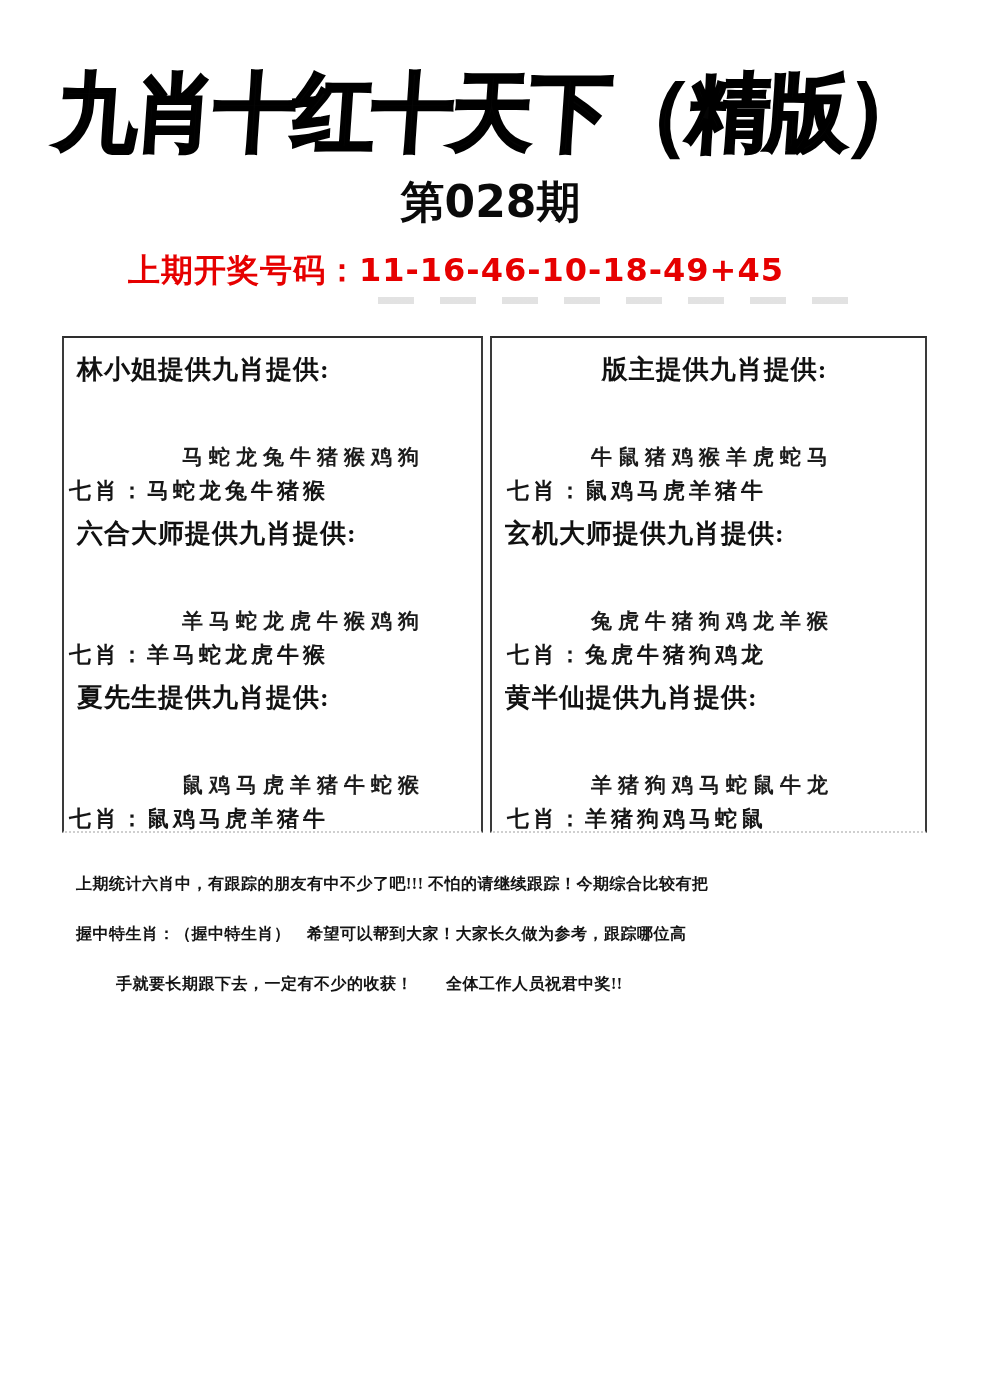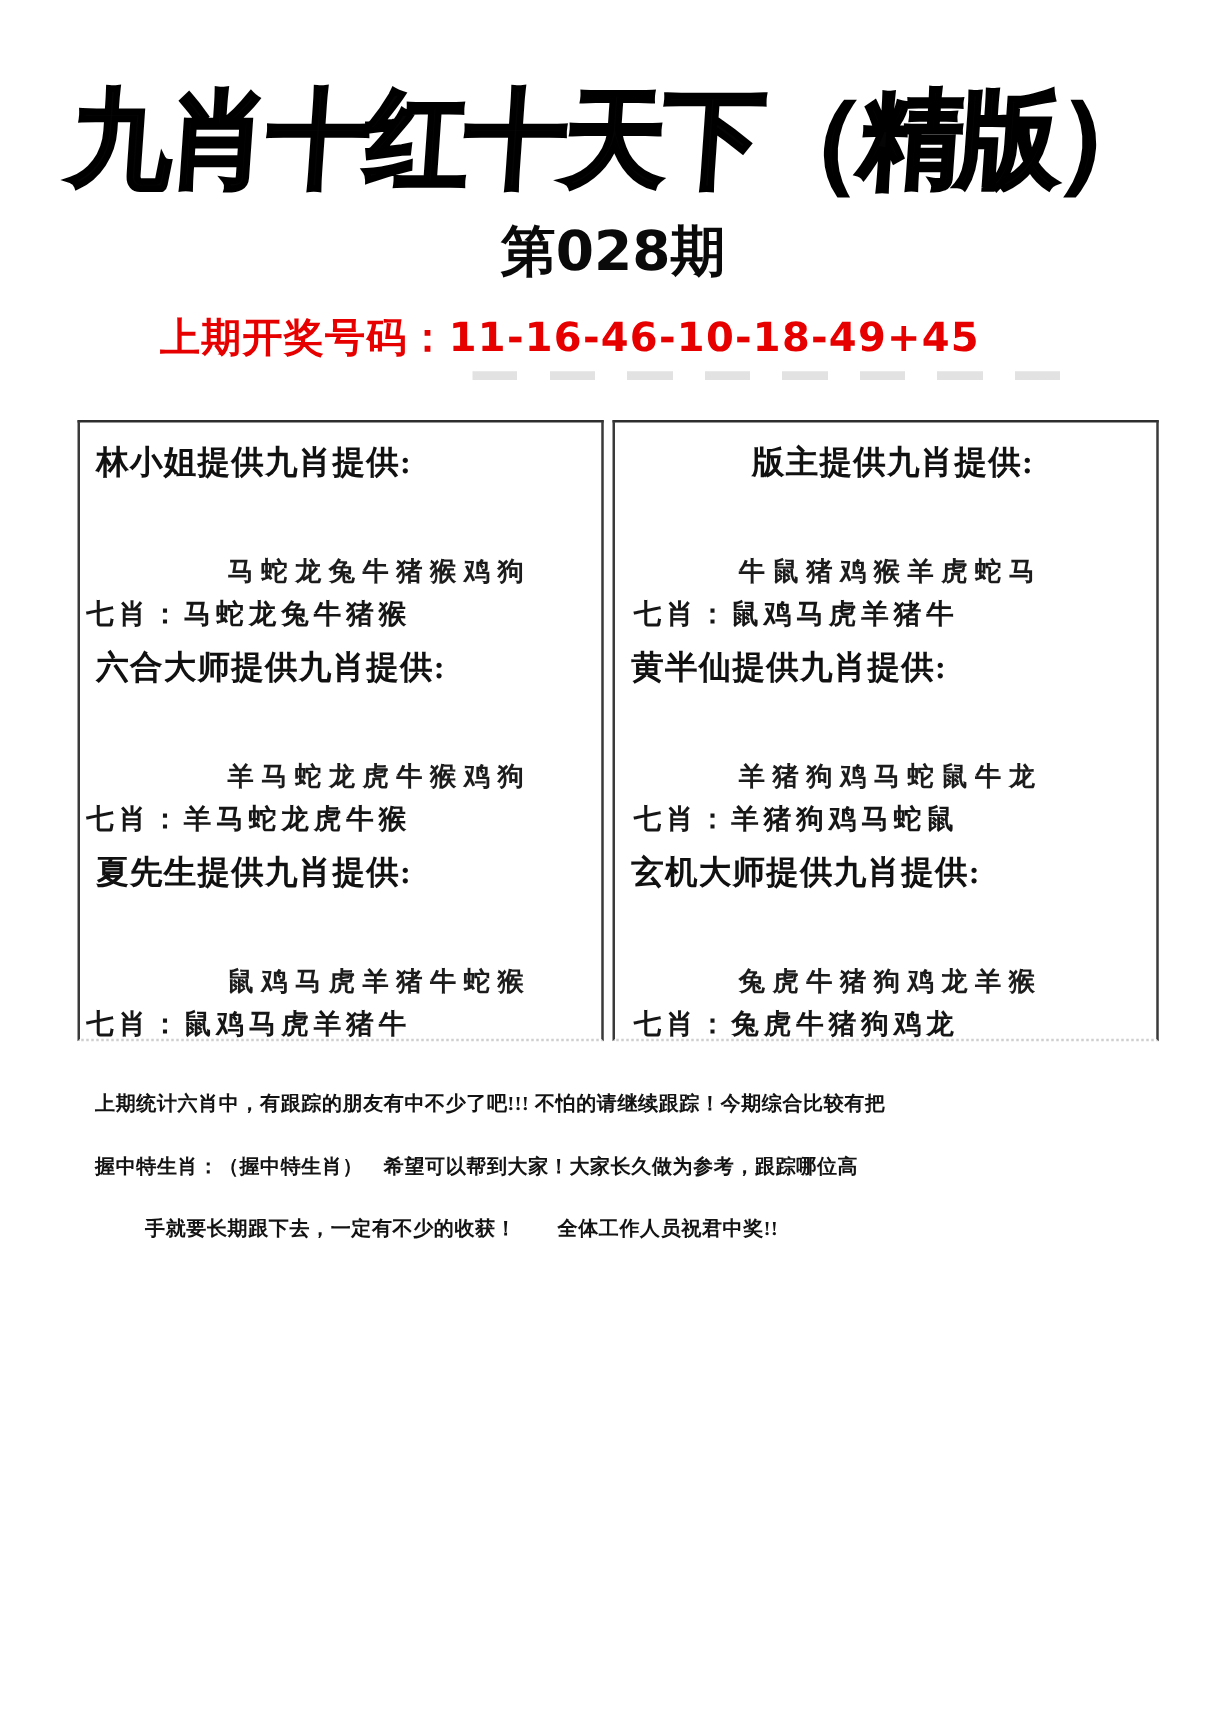--- a/index.html
+++ b/index.html
@@ -92,28 +92,28 @@
       </div>
     </div>
 
     <div class="col right">
       <div class="cell">
         <div class="hdr center">版主提供九肖提供:</div>
         <div class="nine">牛鼠猪鸡猴羊虎蛇马</div>
         <div class="seven">七肖：鼠鸡马虎羊猪牛</div>
       </div>
       <div class="cell">
+        <div class="hdr">玄机大师提供九肖提供:</div>
+        <div class="nine">兔虎牛猪狗鸡龙羊猴</div>
+        <div class="seven">七肖：兔虎牛猪狗鸡龙</div>
+      </div>
+      <div class="cell">
         <div class="hdr">黄半仙提供九肖提供:</div>
         <div class="nine">羊猪狗鸡马蛇鼠牛龙</div>
         <div class="seven">七肖：羊猪狗鸡马蛇鼠</div>
-      </div>
-      <div class="cell">
-        <div class="hdr">玄机大师提供九肖提供:</div>
-        <div class="nine">兔虎牛猪狗鸡龙羊猴</div>
-        <div class="seven">七肖：兔虎牛猪狗鸡龙</div>
       </div>
     </div>
 
   </div>
 
   <div class="footer">
     <div class="l1">上期统计六肖中，有跟踪的朋友有中不少了吧!!! 不怕的请继续跟踪！今期综合比较有把</div>
     <div class="l2">握中特生肖：（握中特生肖）　希望可以帮到大家！大家长久做为参考，跟踪哪位高</div>
     <div class="l3">手就要长期跟下去，一定有不少的收获！　　全体工作人员祝君中奖!!</div>
   </div>

